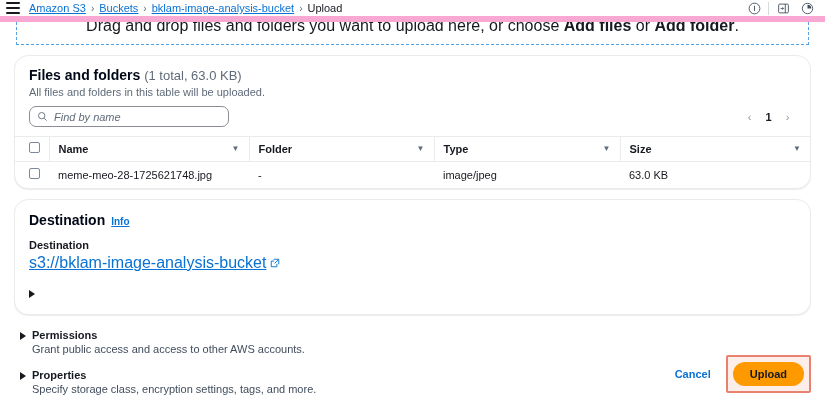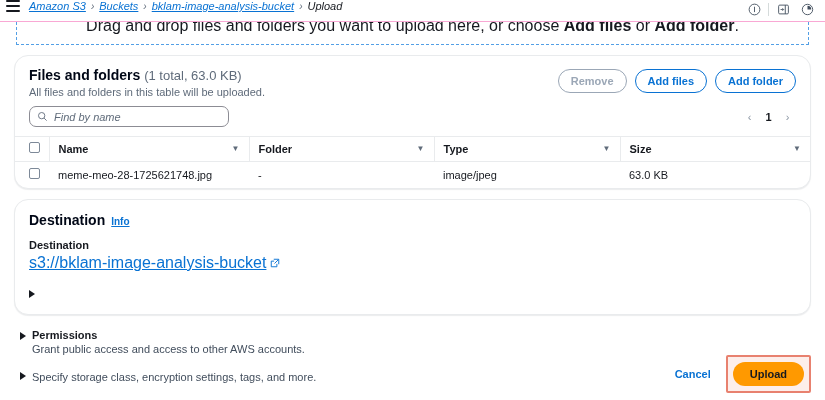--- a/index.html
+++ b/index.html
@@ -9,25 +9,24 @@
     font-family: "Liberation Sans", sans-serif;
     font-size: 12px;
     color: #16191f;
     overflow: hidden;
   }
 
   
   .topbar {
     height: 22px;
     display: flex;
-    align-items: flex-start;
+    align-items: center;
     padding: 0 8px 0 6px;
     background: #ffffff;
-    border-bottom: 1px solid #f9a8d4;
-    font-style: italic;
+    border-bottom: 6px solid #f9a8d4;
   }
   .hamburger {
     width: 14px; height: 12px;
     display: flex; flex-direction: column; justify-content: space-between;
     margin-right: 9px; cursor: pointer;
   }
   .hamburger span { display: block; height: 2px; background: #16191f; border-radius: 1px; }
   .crumbs { display: flex; align-items: center; gap: 5px; font-size: 11px; }
   .crumb-link { color: #0972d3; text-decoration: underline; cursor: pointer; white-space: nowrap; }
   .crumb-sep { color: #5f6b7a; font-size: 10px; }
@@ -268,25 +267,20 @@
 </div>
 
 <div class="card">
   <div class="card-head">
     <div class="card-head-text">
       <div class="card-title">
         <span>Files and folders</span>
         <span class="counter">(1 total, 63.0 KB)</span>
       </div>
       <div class="card-sub">All files and folders in this table will be uploaded.</div>
-    </div>
-    <div class="card-actions">
-      <button class="btn btn-disabled">Remove</button>
-      <button class="btn btn-normal">Add files</button>
-      <button class="btn btn-normal">Add folder</button>
     </div>
   </div>
 
   <div class="filter-row">
     <div class="search-box">
       <svg width="11" height="11" viewBox="0 0 16 16">
           <circle cx="6.8" cy="6.8" r="4.6" fill="none" stroke="#5f6b7a" stroke-width="1.3"></circle>
           <line x1="10.3" y1="10.3" x2="14" y2="14" stroke="#5f6b7a" stroke-width="1.3"></line>
         </svg>
       <span class="search-placeholder">Find by name</span>
@@ -373,20 +367,21 @@
       <div class="expander-title">Permissions</div>
       <div class="expander-sub">Grant public access and access to other AWS accounts.</div>
     </div>
   </div>
 </div>
 
 <div class="section">
   <div class="expander">
     <span class="caret-right"></span>
     <div>
+      <div class="expander-title">Properties</div>
       <div class="expander-sub">Specify storage class, encryption settings, tags, and more.</div>
     </div>
   </div>
 </div>
 
 <div class="footer">
   <span class="cancel-link">Cancel</span>
   <div class="upload-highlight">
     <button class="btn-upload">Upload</button>
   </div>

